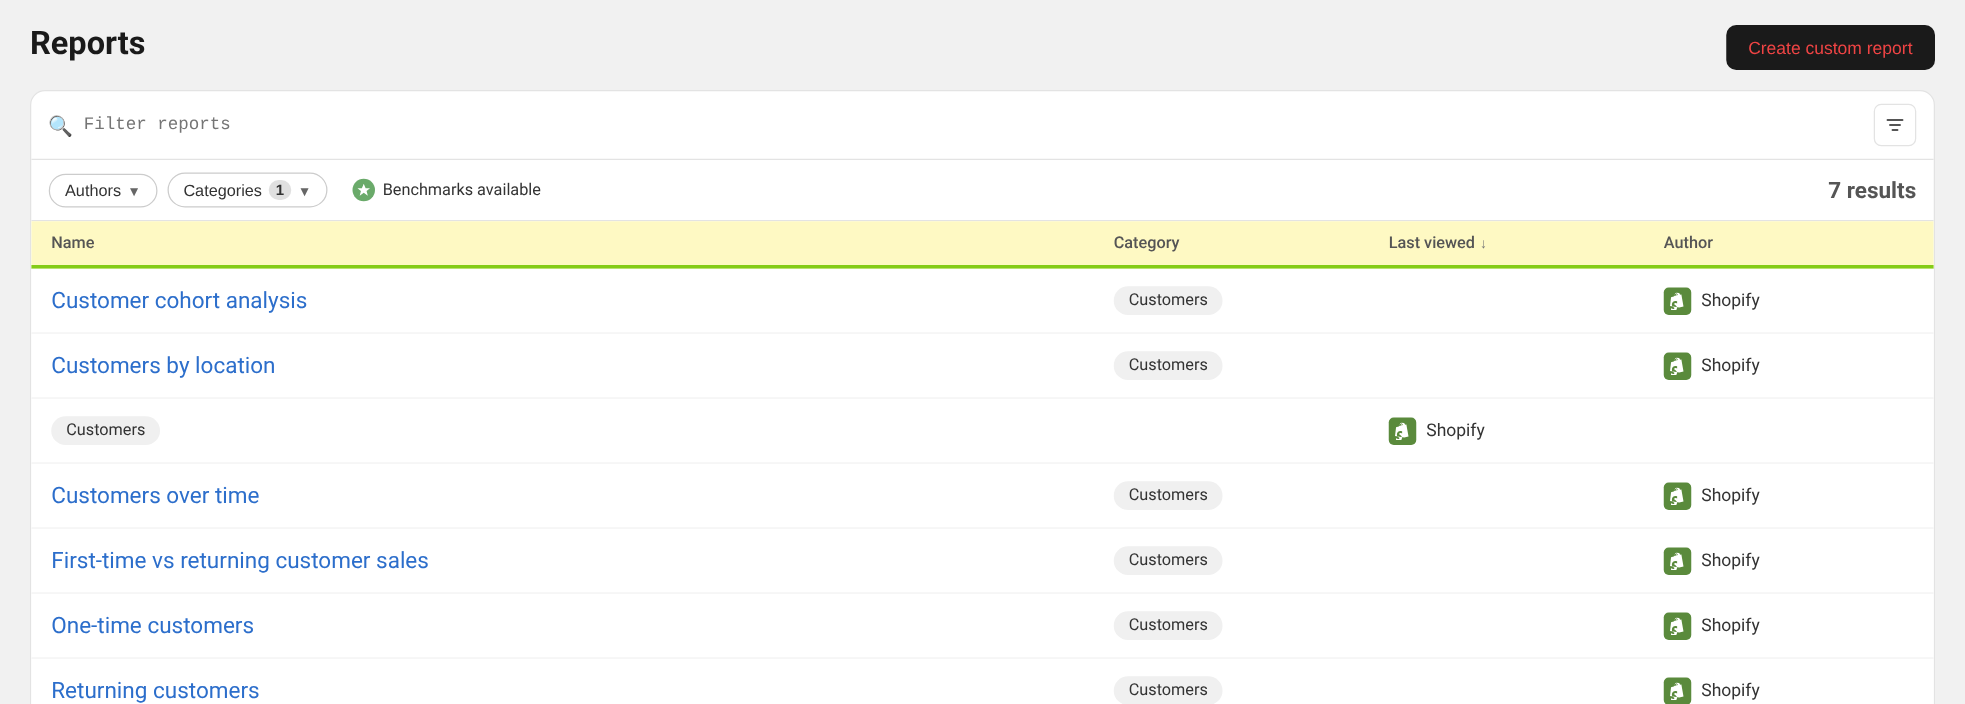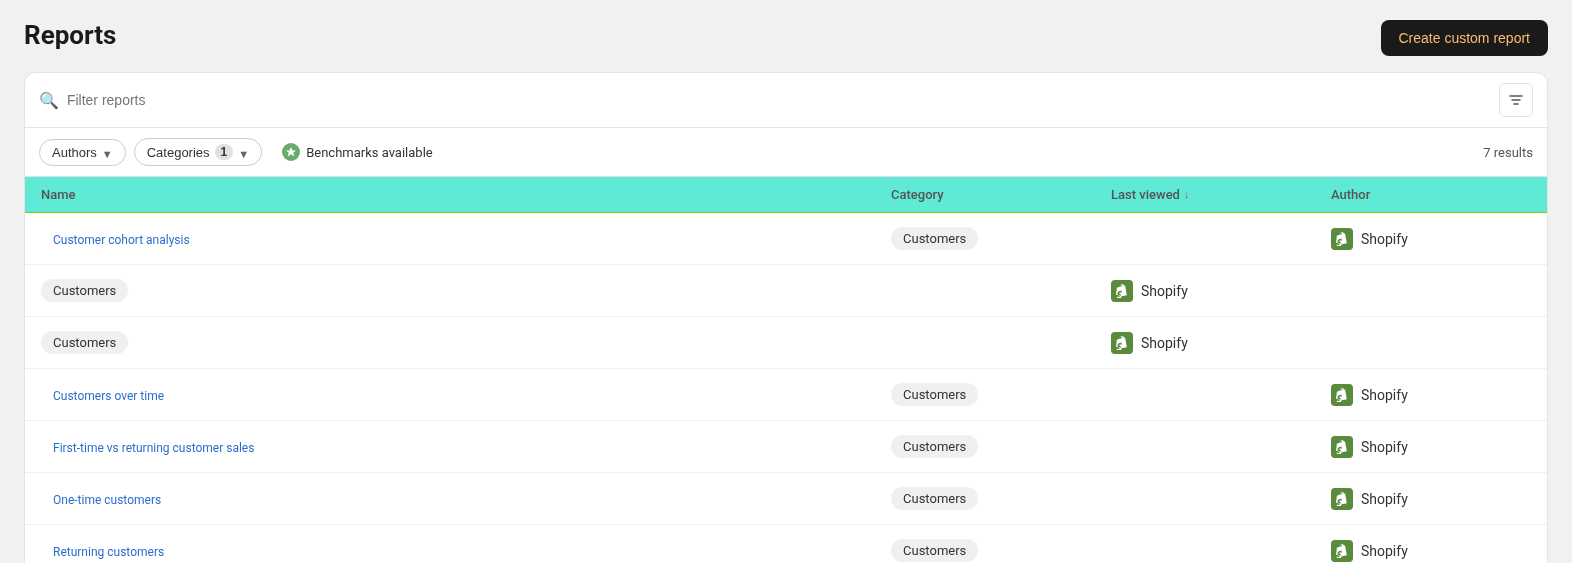--- a/index.html
+++ b/index.html
@@ -15,21 +15,21 @@
       justify-content: space-between;
       margin-bottom: 16px;
     }
     .page-title {
       font-size: 26px;
       font-weight: 700;
       color: #1a1a1a;
     }
     .create-btn {
       background: #1a1a1a;
-      color: #fdba74;
+      color: #ef4444;
       border: none;
       border-radius: 8px;
       padding: 10px 18px;
       font-size: 14px;
       font-weight: 500;
       cursor: pointer;
     }
     .card {
       background: #fff;
       border-radius: 12px;
@@ -48,20 +48,21 @@
       font-size: 16px;
       flex-shrink: 0;
     }
     .search-input {
       border: none;
       outline: none;
       font-size: 14px;
       color: #333;
       flex: 1;
       background: transparent;
+      font-family: Liberation Mono, monospace;
     }
     .sort-btn {
       background: none;
       border: 1px solid #e3e3e3;
       border-radius: 6px;
       width: 34px;
       height: 34px;
       cursor: pointer;
       display: flex;
       align-items: center;
@@ -110,29 +111,30 @@
       border-radius: 50%;
       background: #6aaa6a;
       display: inline-flex;
       align-items: center;
       justify-content: center;
       font-size: 10px;
       color: white;
     }
     .results-count {
       margin-left: auto;
-      font-size: 13px;
+      font-size: 18px;
       color: #555;
+      font-weight: bold;
     }
     .table-header {
       display: grid;
       grid-template-columns: 1fr 220px 220px 200px;
       padding: 10px 16px;
-      border-bottom: 1px solid #84cc16;
-      background: #5eead4;
+      border-bottom: 3px solid #84cc16;
+      background: #fef9c3;
     }
     .table-header-cell {
       font-size: 13px;
       color: #555;
       font-weight: 500;
       display: flex;
       align-items: center;
       gap: 4px;
     }
     .sort-arrow {
@@ -144,24 +146,23 @@
       grid-template-columns: 1fr 220px 220px 200px;
       padding: 14px 16px;
       border-bottom: 1px solid #f0f0f0;
       align-items: center;
       background: #fff;
     }
     .table-row:last-child {
       border-bottom: none;
     }
     .report-name {
-      font-size: 12px;
+      font-size: 18px;
       color: #2c6ecb;
       cursor: pointer;
-      margin-left: 12px;
     }
     .category-badge {
       display: inline-block;
       background: #f0f0f0;
       border-radius: 20px;
       padding: 4px 12px;
       font-size: 13px;
       color: #333;
     }
     .author-cell {
@@ -259,20 +260,23 @@
       <span class="shopify-icon">
         <svg width="13" height="14" viewBox="0 0 13 14" fill="none">
           <path d="M9.1 1.5C9.1 1.5 8.7 1.6 8.1 1.7C7.8 0.9 7.3 0.2 6.4 0.2C6.3 0.2 6.2 0.2 6.1 0.3C5.9 0 5.6 -0.1 5.4 0C4 0.3 3.4 2 3.2 3.1L1.4 3.6C0.9 3.7 0.9 3.8 0.8 4.2L0 10.7L7.4 12L10.8 11.2L9.1 1.5ZM6.3 1.9V2C5.8 2.1 5.3 2.3 4.8 2.4C5 1.8 5.4 1.3 5.9 1.1C6.1 1.4 6.2 1.7 6.3 1.9ZM5.5 0.6C5.6 0.6 5.7 0.6 5.8 0.7C5.2 1 4.7 1.6 4.5 2.5L3 3C3.3 2 4 0.8 5.5 0.6ZM5.7 8.8C5.7 8.8 5.1 8.4 4.4 8.4C3.4 8.4 3.3 9.1 3.3 9.2C3.3 9.9 5.6 10.2 5.6 12.2C5.6 13.8 4.6 14.8 3.2 14.8C1.5 14.8 0.7 13.7 0.7 13.7L1.1 12.3C1.1 12.3 1.9 13.2 2.8 13.2C3.3 13.2 3.5 12.8 3.5 12.5C3.5 11.6 1.5 11.5 1.5 9.7C1.5 8.2 2.5 6.8 4.5 6.8C5.2 6.8 5.7 7 5.7 7V8.8Z" fill="white"></path>
         </svg>
       </span>
       <span>Shopify</span>
     </div>
   </div>
       <div class="table-row">
     <div>
+      <span class="report-name">Customers by location</span>
+    </div>
+    <div>
       <span class="category-badge">Customers</span>
     </div>
     <div style="font-size:14px;color:#555;"></div>
     <div class="author-cell">
       <span class="shopify-icon">
         <svg width="13" height="14" viewBox="0 0 13 14" fill="none">
           <path d="M9.1 1.5C9.1 1.5 8.7 1.6 8.1 1.7C7.8 0.9 7.3 0.2 6.4 0.2C6.3 0.2 6.2 0.2 6.1 0.3C5.9 0 5.6 -0.1 5.4 0C4 0.3 3.4 2 3.2 3.1L1.4 3.6C0.9 3.7 0.9 3.8 0.8 4.2L0 10.7L7.4 12L10.8 11.2L9.1 1.5ZM6.3 1.9V2C5.8 2.1 5.3 2.3 4.8 2.4C5 1.8 5.4 1.3 5.9 1.1C6.1 1.4 6.2 1.7 6.3 1.9ZM5.5 0.6C5.6 0.6 5.7 0.6 5.8 0.7C5.2 1 4.7 1.6 4.5 2.5L3 3C3.3 2 4 0.8 5.5 0.6ZM5.7 8.8C5.7 8.8 5.1 8.4 4.4 8.4C3.4 8.4 3.3 9.1 3.3 9.2C3.3 9.9 5.6 10.2 5.6 12.2C5.6 13.8 4.6 14.8 3.2 14.8C1.5 14.8 0.7 13.7 0.7 13.7L1.1 12.3C1.1 12.3 1.9 13.2 2.8 13.2C3.3 13.2 3.5 12.8 3.5 12.5C3.5 11.6 1.5 11.5 1.5 9.7C1.5 8.2 2.5 6.8 4.5 6.8C5.2 6.8 5.7 7 5.7 7V8.8Z" fill="white"></path>
         </svg>
       </span>
       <span>Shopify</span>

